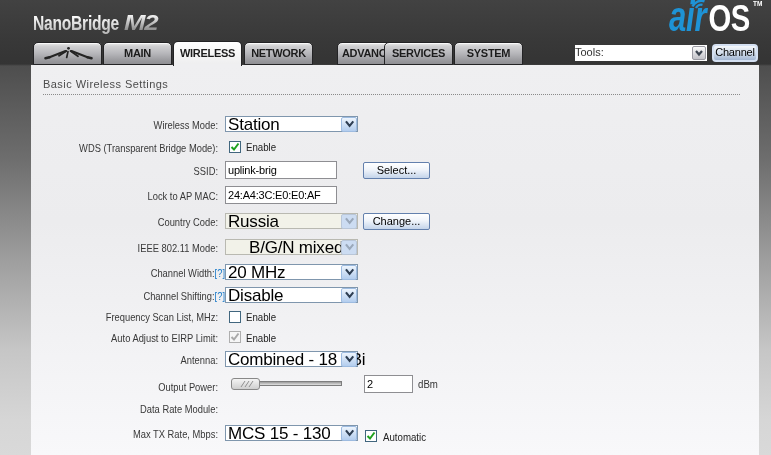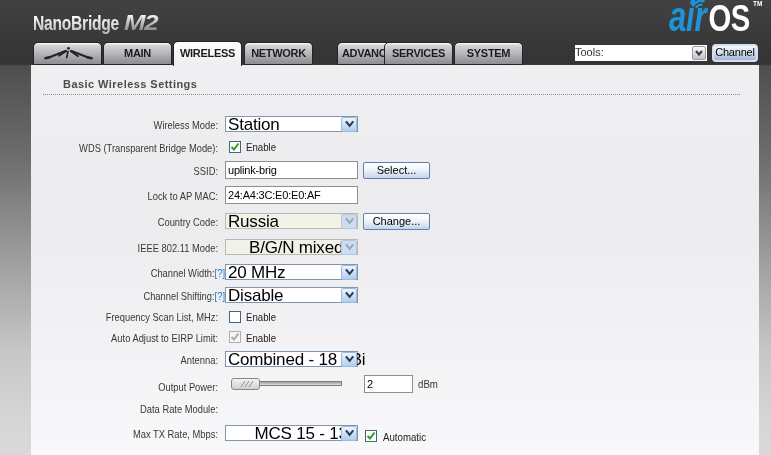--- a/index.html
+++ b/index.html
@@ -15,30 +15,30 @@
   background:linear-gradient(180deg,#ececec 0%,#d0d0d2 15%,#b6b6ba 50%,#98989c 85%,#8f8f93 100%);
   border:1px solid #232325; border-radius:5px 5px 0 0; box-shadow:inset 0 1px 0 rgba(255,255,255,0.75);
   font-size:11px; font-weight:bold; color:#1c1c1c; text-align:center; line-height:21px; letter-spacing:-0.3px; z-index:2;}
 .tab.active { top:41px; height:25px; line-height:23px; background:linear-gradient(180deg,#ffffff 0%,#f4f4f4 60%,#ededef 100%); border-bottom:none; z-index:4; }
 
 #tools { position:absolute; left:575px; top:45px; width:132px; height:16px; background:#fff; font-size:11px; color:#333; line-height:15px; }
 #tools .btn { position:absolute; right:1px; top:1px; width:14px; height:14px; background:linear-gradient(180deg,#fbfbfb,#d8d8dc 60%,#c2c2c8); border:1px solid #9a9aa2; border-radius:2px; }
 #logout { position:absolute; left:712px; top:44px; width:46px; height:18px; border:2px solid #d4e0f2; border-radius:4px; background:linear-gradient(180deg,#f5f8fc 0%,#d3deec 50%,#a2b6d2 100%); font-size:11px; color:#000; text-align:center; line-height:13px; letter-spacing:-0.2px; }
 
 #panel { position:absolute; left:31px; top:65px; width:728px; height:390px; background:linear-gradient(180deg,#efeff1 0%,#ececee 40%,#f8f8fa 100%); z-index:3; }
-#heading { position:absolute; left:12px; top:13px; font-size:11px; font-weight:bold; color:#4c4c4c; letter-spacing:0.45px;margin-left:20px; }
+#heading { position:absolute; left:12px; top:13px; font-size:11px; font-weight:normal; color:#4c4c4c; letter-spacing:0.45px; }
 #rule { position:absolute; left:12px; top:29px; width:697px; border-bottom:1px dotted #8a8a8a; }
 
 .lbl { position:absolute; width:218px; left:-31px; text-align:right; font-size:11px; color:#383838; white-space:nowrap; transform:scaleX(0.85); transform-origin:100% 50%; }
 .q { color:#1a7ac8; }
 .sel { position:absolute; left:194px; width:133px; height:16px; background:#fff; border:1px solid #7f96ad; font-size:17px; color:#000; line-height:15px; padding-left:2px; letter-spacing:-0.2px; white-space:nowrap; }
 .sel .ab { position:absolute; right:0px; top:0px; width:16px; height:15px; text-align:center; background:linear-gradient(180deg,#eef5fd 0%,#cfe0f5 50%,#b3cdee 100%); border:1px solid #9dbbe0; border-radius:2px; }
 .sel.dis { background:#f2f2e9; border-color:#b9b9b1; color:#000; }
 .sel.dis .ab { background:#ccdcf2; border-color:#b9c6d8; }
-.inp { position:absolute; left:194px; width:133px; height:18px; background:#fff; border:1px solid #8e8e92; font-size:11px; color:#000; line-height:16px; padding-left:2px; letter-spacing:-0.2px; white-space:nowrap; }
+.inp { position:absolute; left:194px; width:112px; height:18px; background:#fff; border:1px solid #8e8e92; font-size:11px; color:#000; line-height:16px; padding-left:2px; letter-spacing:-0.2px; white-space:nowrap; }
 .cb { position:absolute; left:198px; width:12px; height:12px; background:#fff; border:1px solid #41667e; }
 .cb.dis { background:#f6f6f6; border-color:#aeaeae; }
 .cbt { position:absolute; left:215px; font-size:11px; color:#222; transform:scaleX(0.88); transform-origin:0 50%; white-space:nowrap; }
 .pbtn { position:absolute; left:332px; width:67px; height:17px; border:1px solid #6380ad; border-radius:2px; background:linear-gradient(180deg,#ffffff 0%,#f0f4fa 45%,#c4d4ea 100%); font-size:11px; color:#000; text-align:center; line-height:15px; }
 svg { display:block; }
 </style>
 </head>
 <body>
   <svg id="brand2" width="200" height="40" viewBox="0 0 200 40" style="position:absolute;left:33px;top:0;">
     <defs>
@@ -179,21 +179,21 @@
           <line x1="17" y1="8" x2="21" y2="2"></line>
         </g>
       </svg>
     </div>
     <div class="inp" style="left:333px;top:310px;width:49px;">2</div>
     <div class="cbt" style="left:387px;top:313px;color:#333;">dBm</div>
 
     <div class="lbl" style="top:338px;">Data Rate Module:</div>
 
     <div class="lbl" style="top:363px;">Max TX Rate, Mbps:</div>
-    <div class="sel" style="top:360px;text-align:right;">MCS 15 - 130<span class="ab">
+    <div class="sel" style="top:360px;">MCS 15 - 130<span class="ab">
         <svg width="16" height="13" viewBox="0 0 16 13">
           <path d="M4.6,4.2 L7.6,7.8 L10.6,4.2" stroke="#2e3e52" stroke-width="2.1" fill="none" stroke-linecap="square"></path>
         </svg>
       </span></div>
     <div class="cb" style="left:334px;top:365px;">
       <svg width="10" height="10" viewBox="0 0 10 10">
         <path d="M1.5,5 L4,7.5 L8.5,1.5" stroke="#1ea11e" stroke-width="2" fill="none"></path>
       </svg>
     </div>
     <div class="cbt" style="left:352px;top:366px;">Automatic</div>

